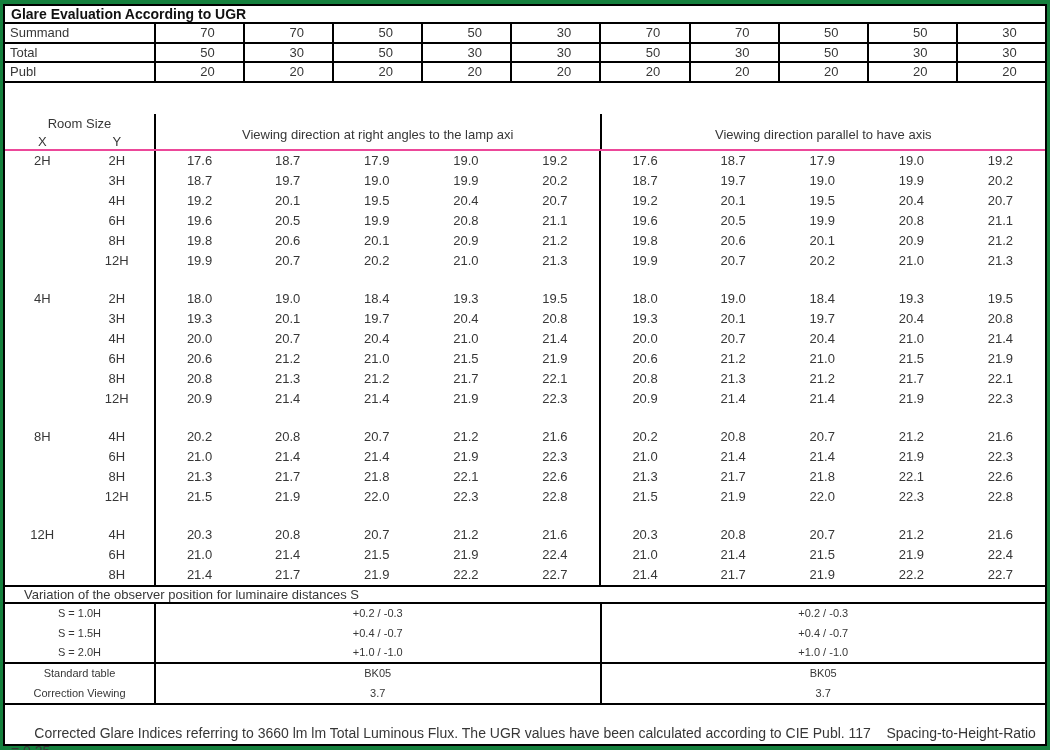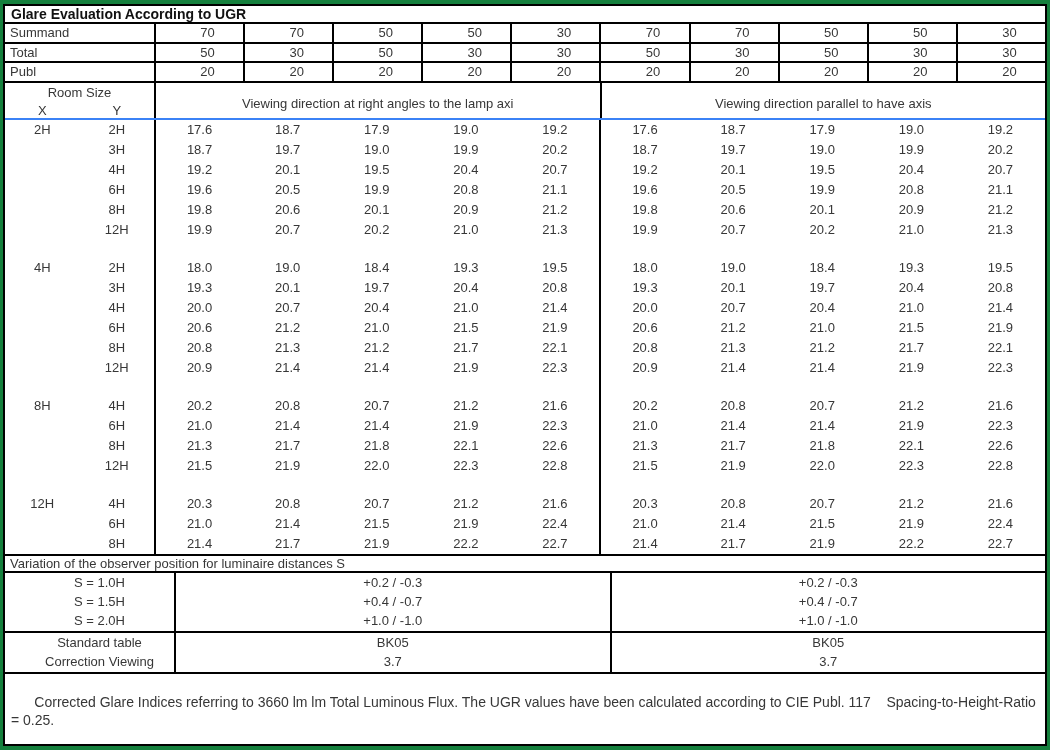--- a/index.html
+++ b/index.html
@@ -21,40 +21,40 @@
   .srow {
     display:grid; grid-template-columns:149px repeat(10, 1fr);
     height:19.5px; border-bottom:2px solid #000; font-size:13px;
   }
   .scell { display:flex; align-items:center; justify-content:center; overflow:hidden;padding-left:16px; }
   .slabel { justify-content:flex-start; padding-left:5px; }
   .bl { border-left:2px solid #000; }
   
   .header-row {
     display:grid; grid-template-columns:149px 1fr 1fr;
-    height:43px; border-bottom:2px solid #3b82f6; font-size:13px;
+    height:43px; border-bottom:2px solid #ec4899; font-size:13px;margin-top:31px;
   }
   .roomsize-cell { text-align:center; padding-top:2px; }
   .xy { display:grid; grid-template-columns:1fr 1fr; margin-top:3px; }
   .group-header { text-align:center; padding-top:13px; }
   
   .data-area { display:flex; flex-direction:column; }
   .drow {
     display:grid; grid-template-columns:74.5px 74.5px repeat(10, 1fr);
     height:20px; font-size:13px;
   }
   .drow.gap { height:18px; }
   .dcell { display:flex; align-items:center; justify-content:center; overflow:hidden; }
   
   .variation-title-row {
     height:21px; border-top:2px solid #000; border-bottom:2px solid #000;
-    display:flex; align-items:center; padding-left:5px; font-size:13px;
+    display:flex; align-items:center; padding-left:19px; font-size:13px;
   }
   .vrow {
-    display:grid; grid-template-columns:149px 1fr 1fr; height:19.4px; font-size:13px;margin-left:20px;
+    display:grid; grid-template-columns:149px 1fr 1fr; height:19.4px; font-size:11px;
   }
   .vcell { display:flex; align-items:center; justify-content:center; overflow:hidden; }
   .summary-block { border-top:2px solid #000; }
   .summary-block .vrow { height:19.5px; }
   
   .footer-row {
     flex:1; border-top:2px solid #000; padding:3px 6px; font-size:14px;
     white-space:pre-wrap; line-height:1.25;
   }
 </style>

